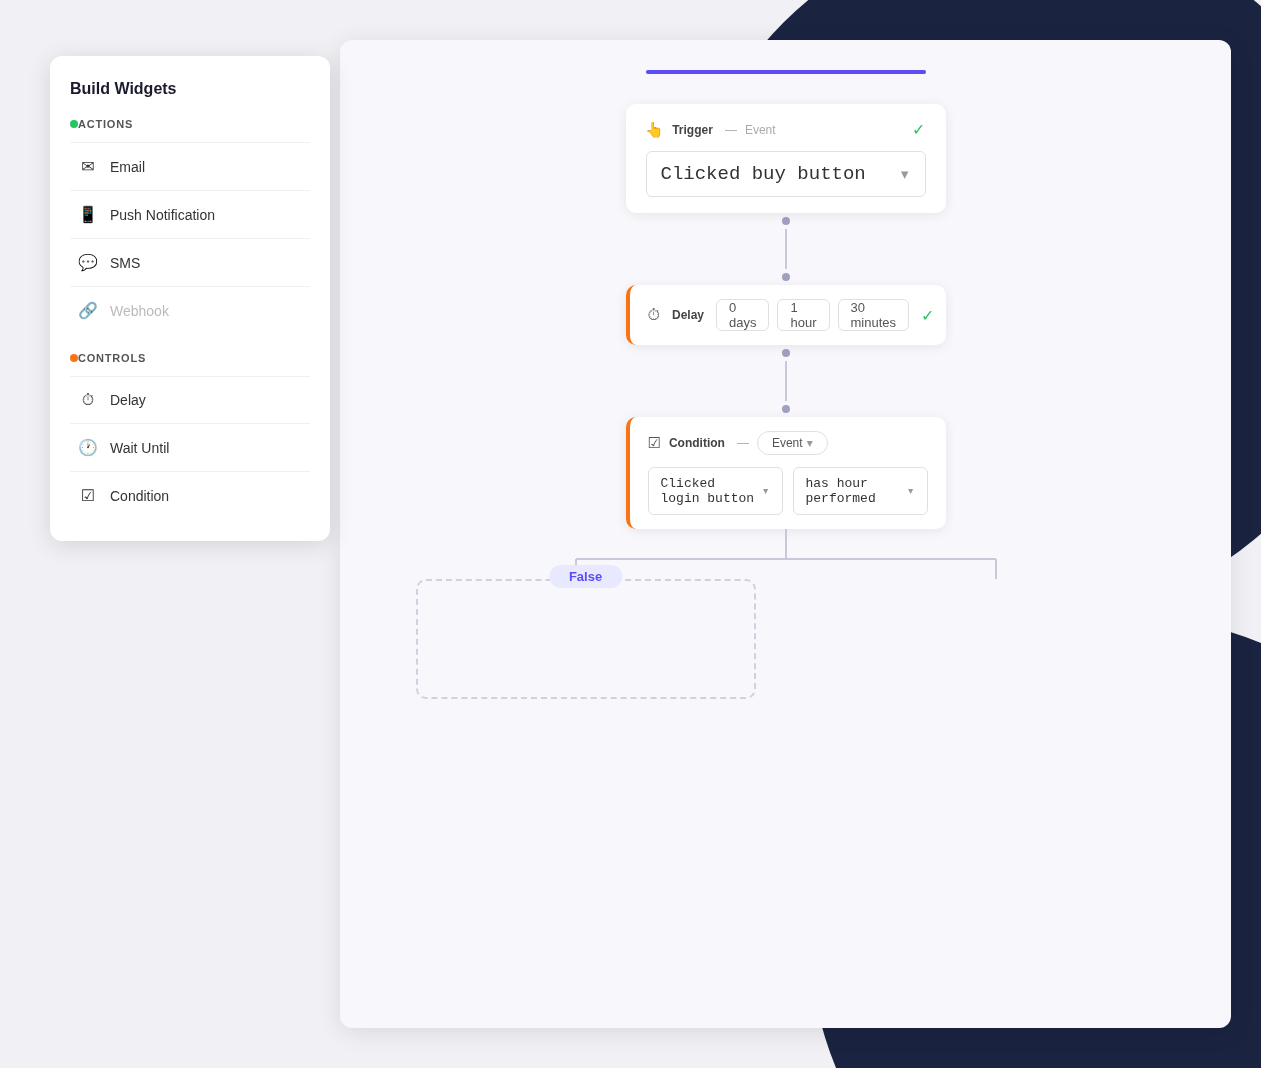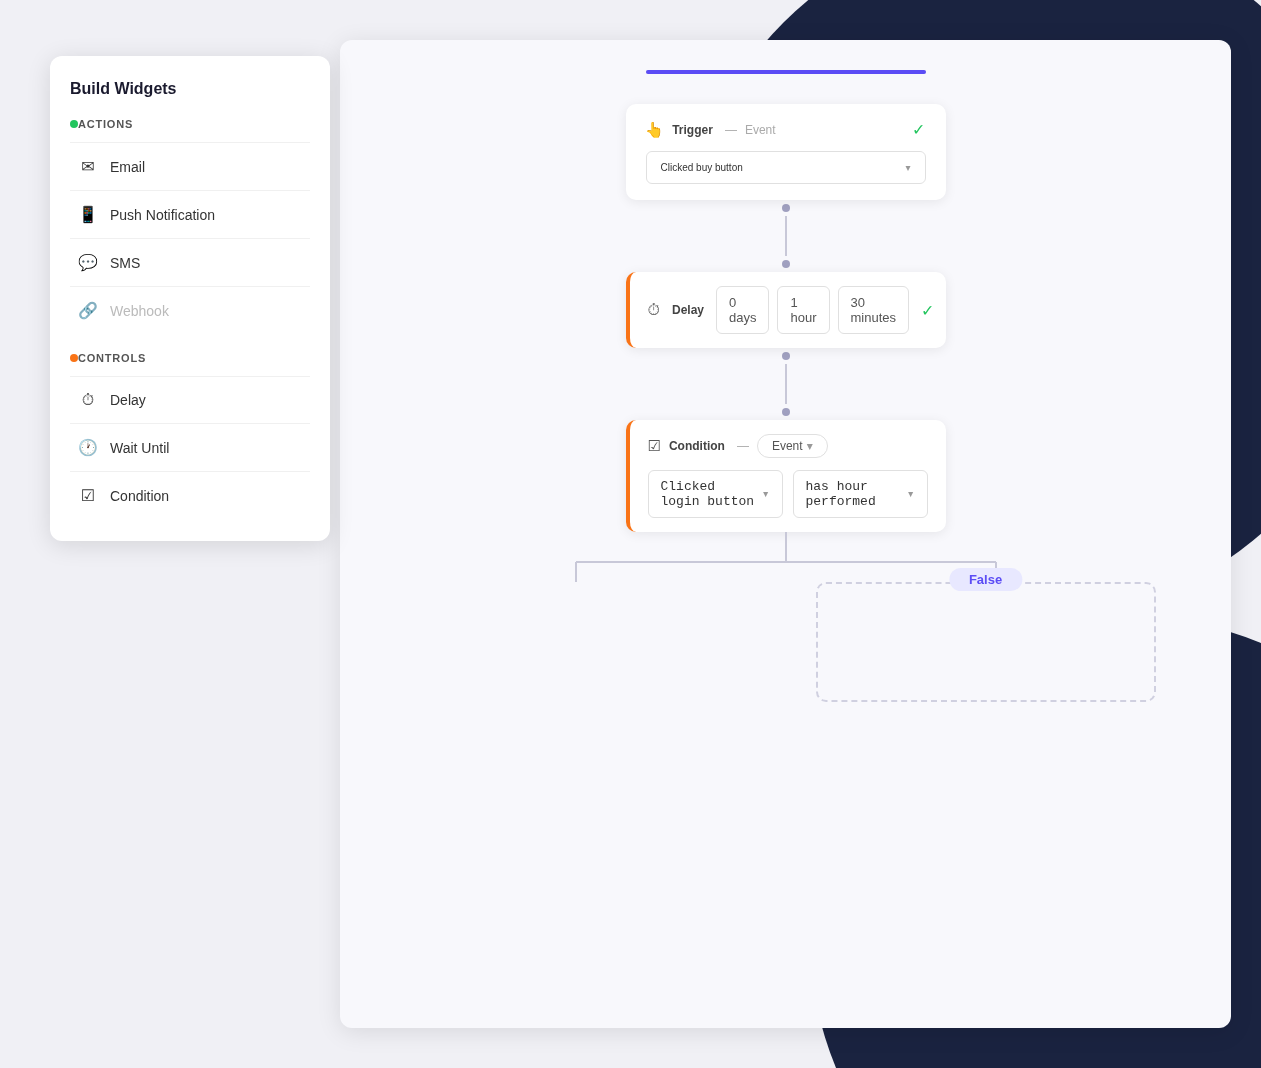--- a/index.html
+++ b/index.html
@@ -165,36 +165,37 @@
     }
 
     
     .trigger-dropdown {
       display: flex;
       align-items: center;
       justify-content: space-between;
       border: 1px solid #e0e0e0;
       border-radius: 6px;
       padding: 10px 14px;
-      font-size: 10px;
+      font-size: 19px;
       color: #333;
       cursor: pointer;
       background: #fff;
+      font-family: Liberation Mono, monospace;
     }
 
     
     .delay-values {
       display: flex;
       gap: 8px;
       align-items: center;
     }
     .delay-chip {
       border: 1px solid #e0e0e0;
       border-radius: 6px;
-      padding: 8px 12px;
+      padding: 0 12px;
       font-size: 13px;
       color: #555;
       background: #fff;
       cursor: pointer;
     }
 
     
     .condition-row {
       display: flex;
       gap: 10px;
@@ -230,21 +231,21 @@
       color: #555;
       cursor: pointer;
       display: flex;
       align-items: center;
       gap: 4px;
     }
 
     
     .branches-container {
       display: flex;
-      justify-content: flex-end;
+      justify-content: space-between;
       width: 740px;
       margin-top: 0;
       position: relative;
     }
     .branch-box {
       border: 2px dashed #d0d0e0;
       border-radius: 10px;
       width: 340px;
       min-height: 120px;
       position: relative;

